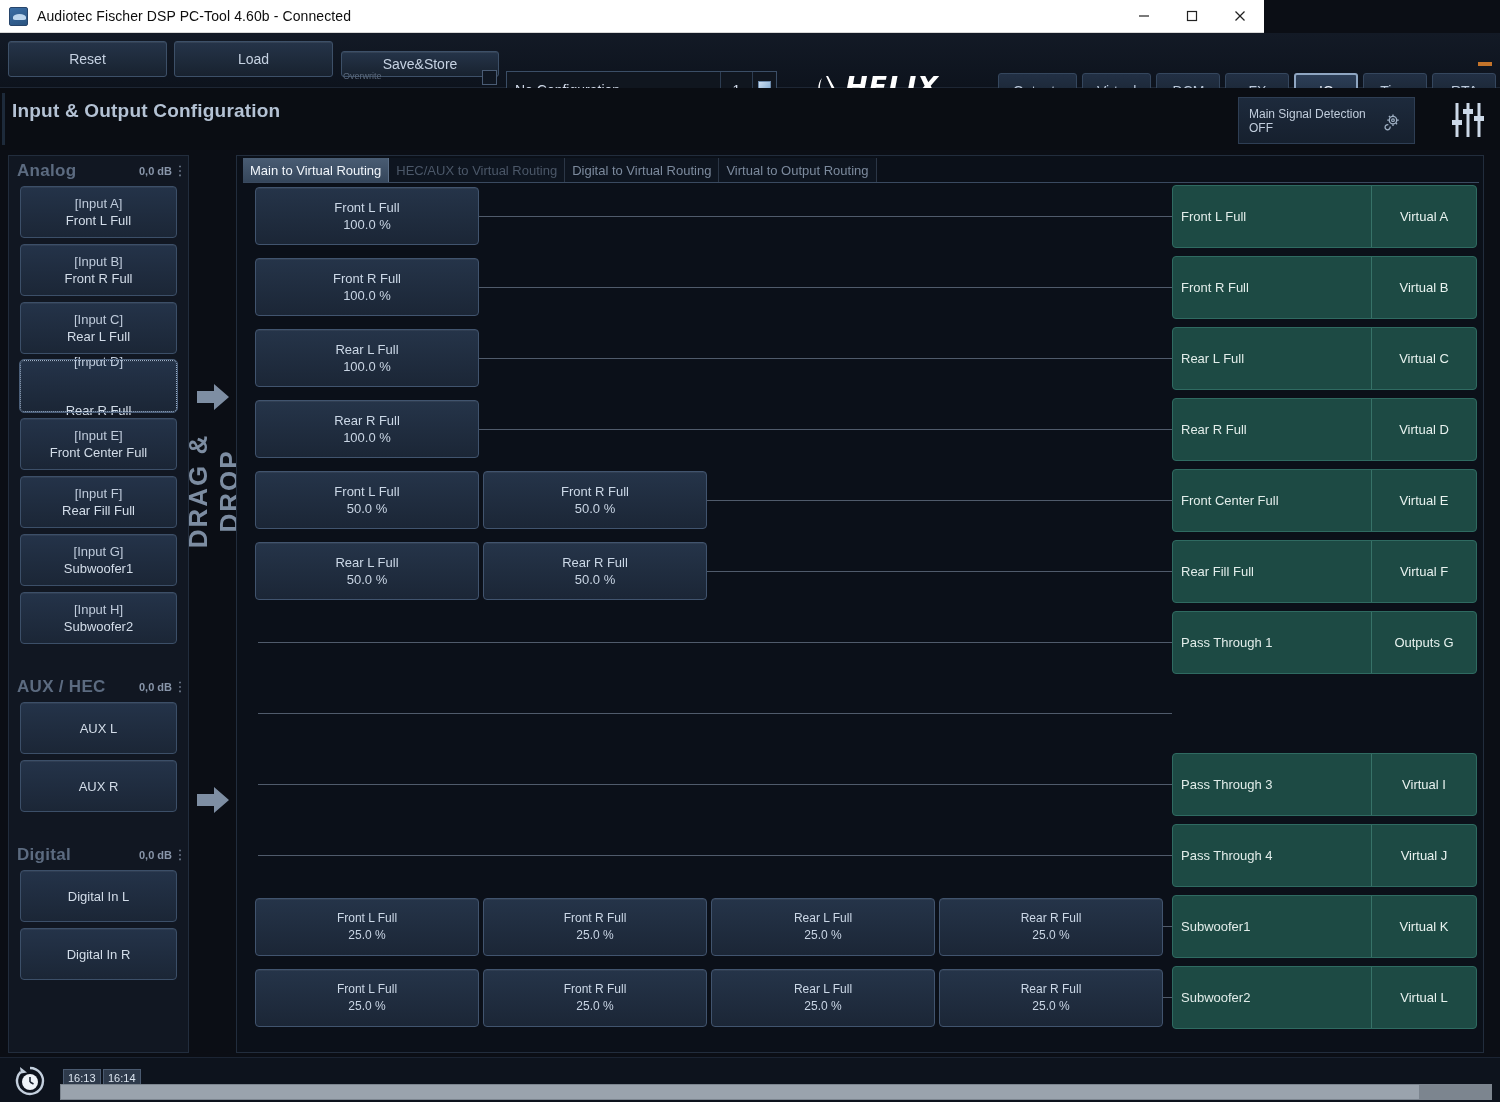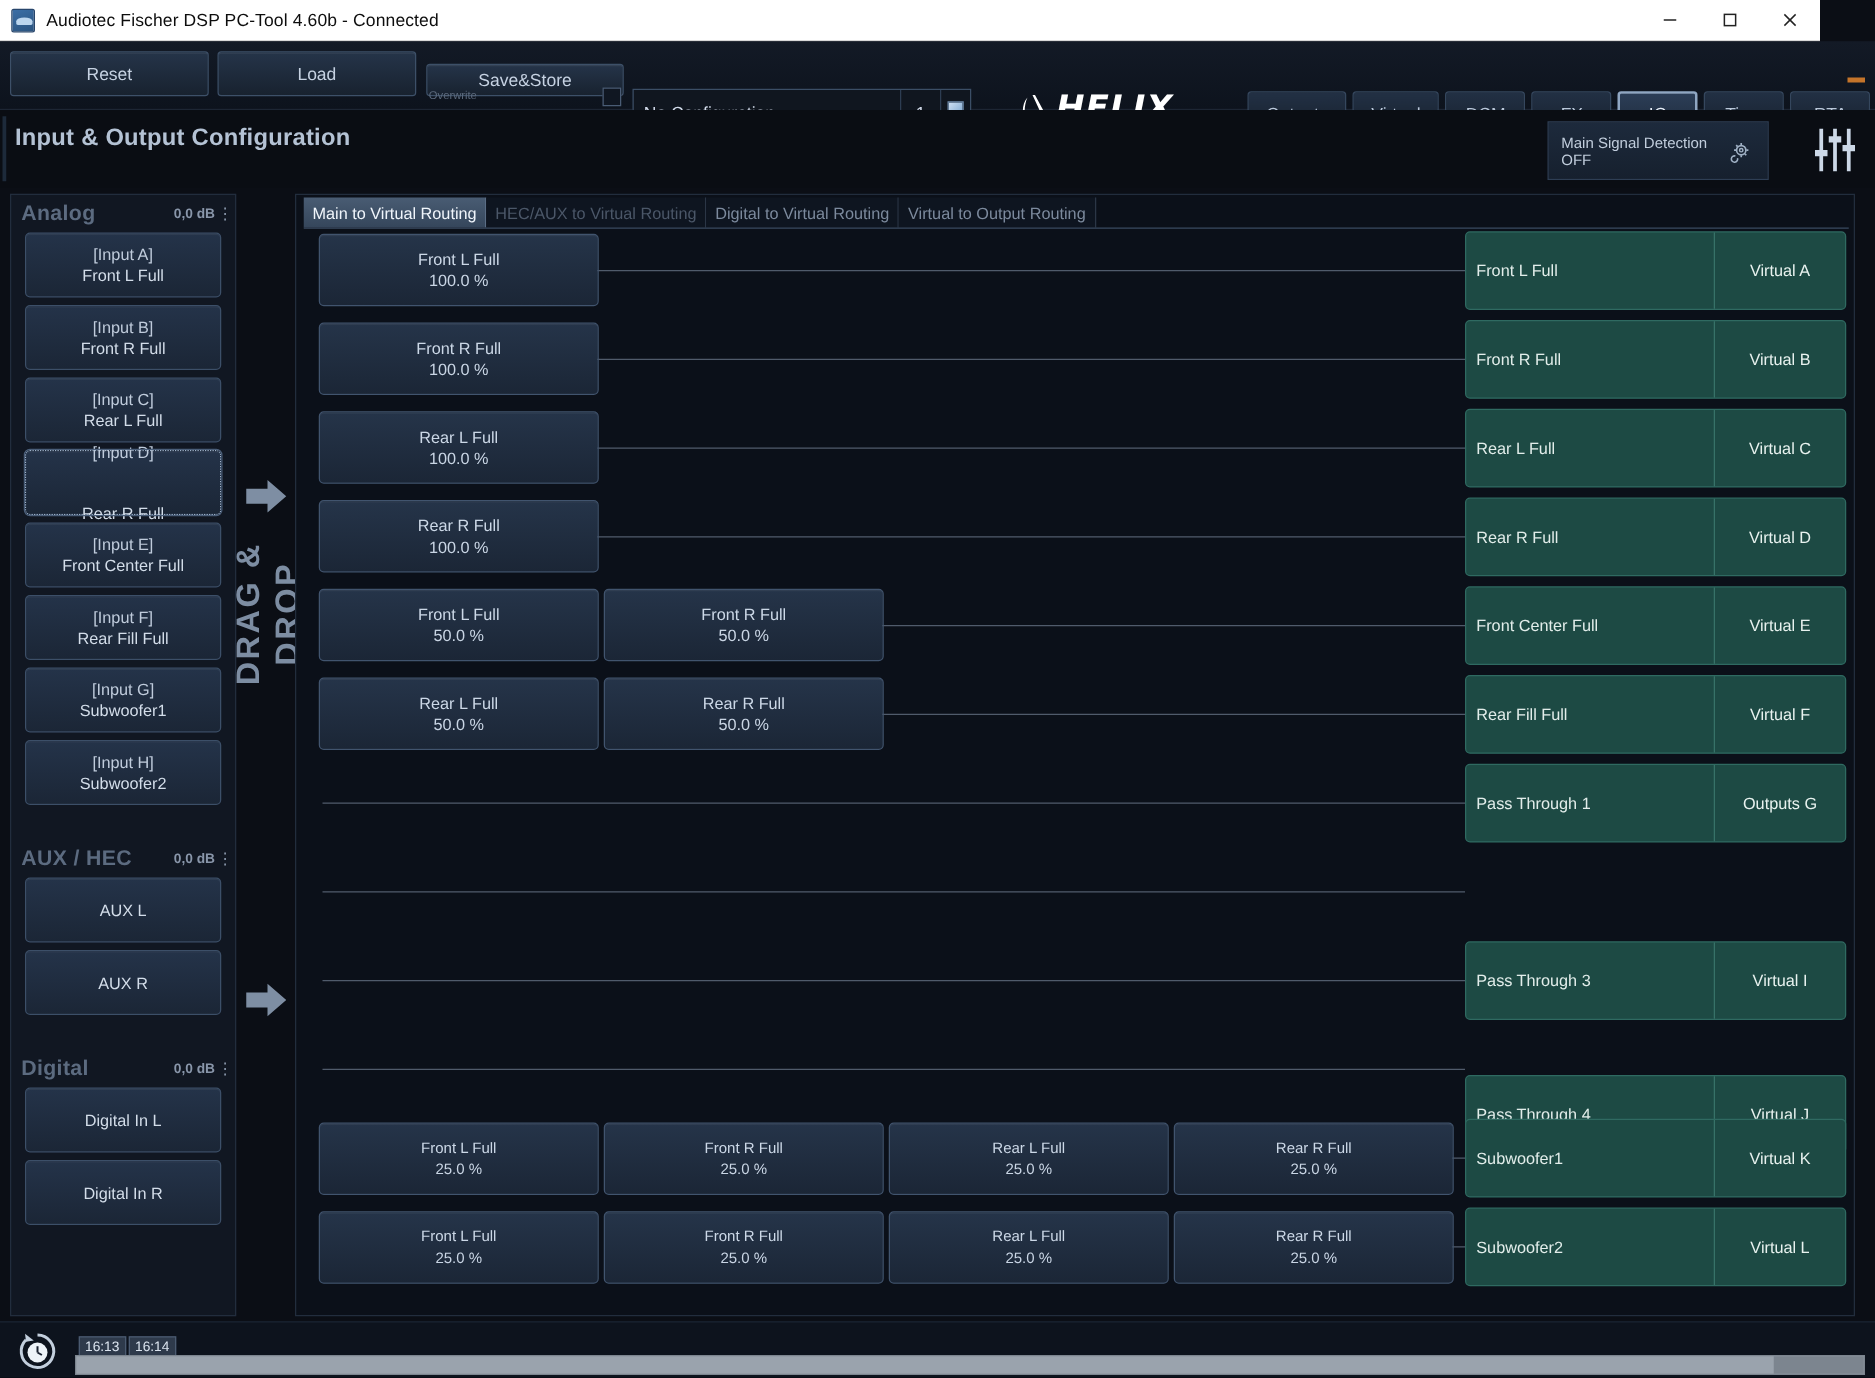--- a/index.html
+++ b/index.html
@@ -6,21 +6,21 @@
   html, body {
     width: 1500px; height: 1102px;
     background: #0a0d14;
     font-family: "Liberation Sans", sans-serif;
     overflow: hidden;
   }
   #app { position: relative; width: 1500px; height: 1102px; background: #0b0e15; }
 
   
   .titlebar {
-    position: absolute; left: 0; top: 0; width: 1456px; height: 33px;
+    position: absolute; left: 0; top: 0; width: 1264px; height: 33px;
     background: #ffffff; display: flex; align-items: center;
     border-bottom: 1px solid #d8d8d8;
   }
   .title-icon {
     width: 19px; height: 19px; margin-left: 9px; margin-right: 9px;
     background: linear-gradient(160deg,#3b6ea5 0%,#2b5480 100%);
     border: 1px solid #27456b; border-radius: 2px; position: relative;
   }
   .title-icon::after {
     content: ""; position: absolute; left: 3px; top: 6px; width: 13px; height: 6px;
@@ -527,21 +527,21 @@
       <div class="vrow" style="top:428px;">
         <div class="vname">Pass Through 1</div>
         <div class="vsep"></div>
         <div class="vtag">Outputs G</div>
       </div>
       <div class="vrow" style="top:570px;">
         <div class="vname">Pass Through 3</div>
         <div class="vsep"></div>
         <div class="vtag">Virtual I</div>
       </div>
-      <div class="vrow" style="top:641px;margin-top:36px;">
+      <div class="vrow" style="top:641px;">
         <div class="vname">Pass Through 4</div>
         <div class="vsep"></div>
         <div class="vtag">Virtual J</div>
       </div>
       <div class="vrow" style="top:712px;">
         <div class="vname">Subwoofer1</div>
         <div class="vsep"></div>
         <div class="vtag">Virtual K</div>
       </div>
       <div class="vrow" style="top:783px;">

